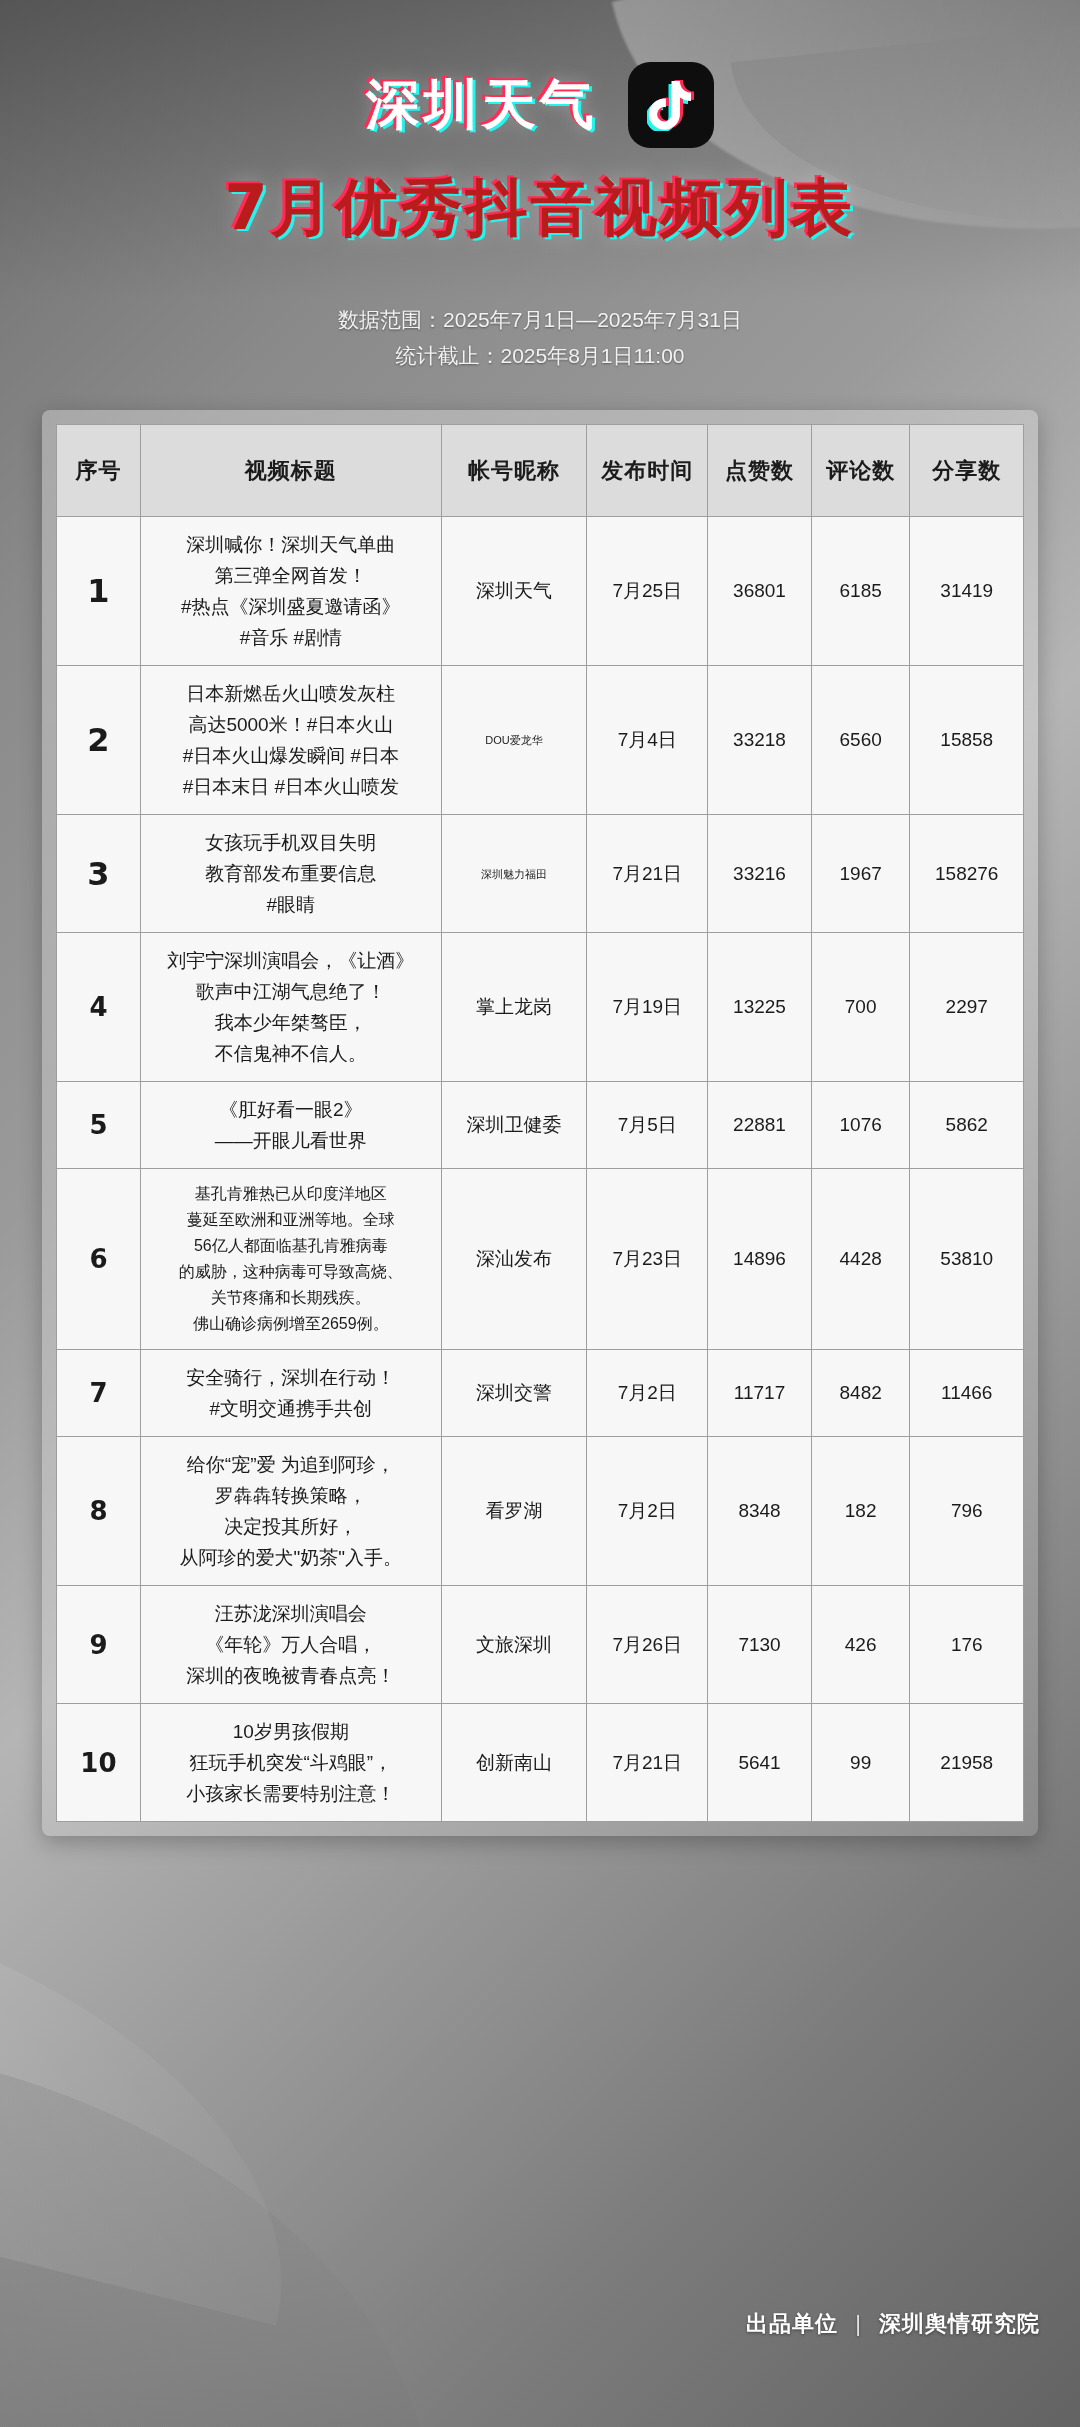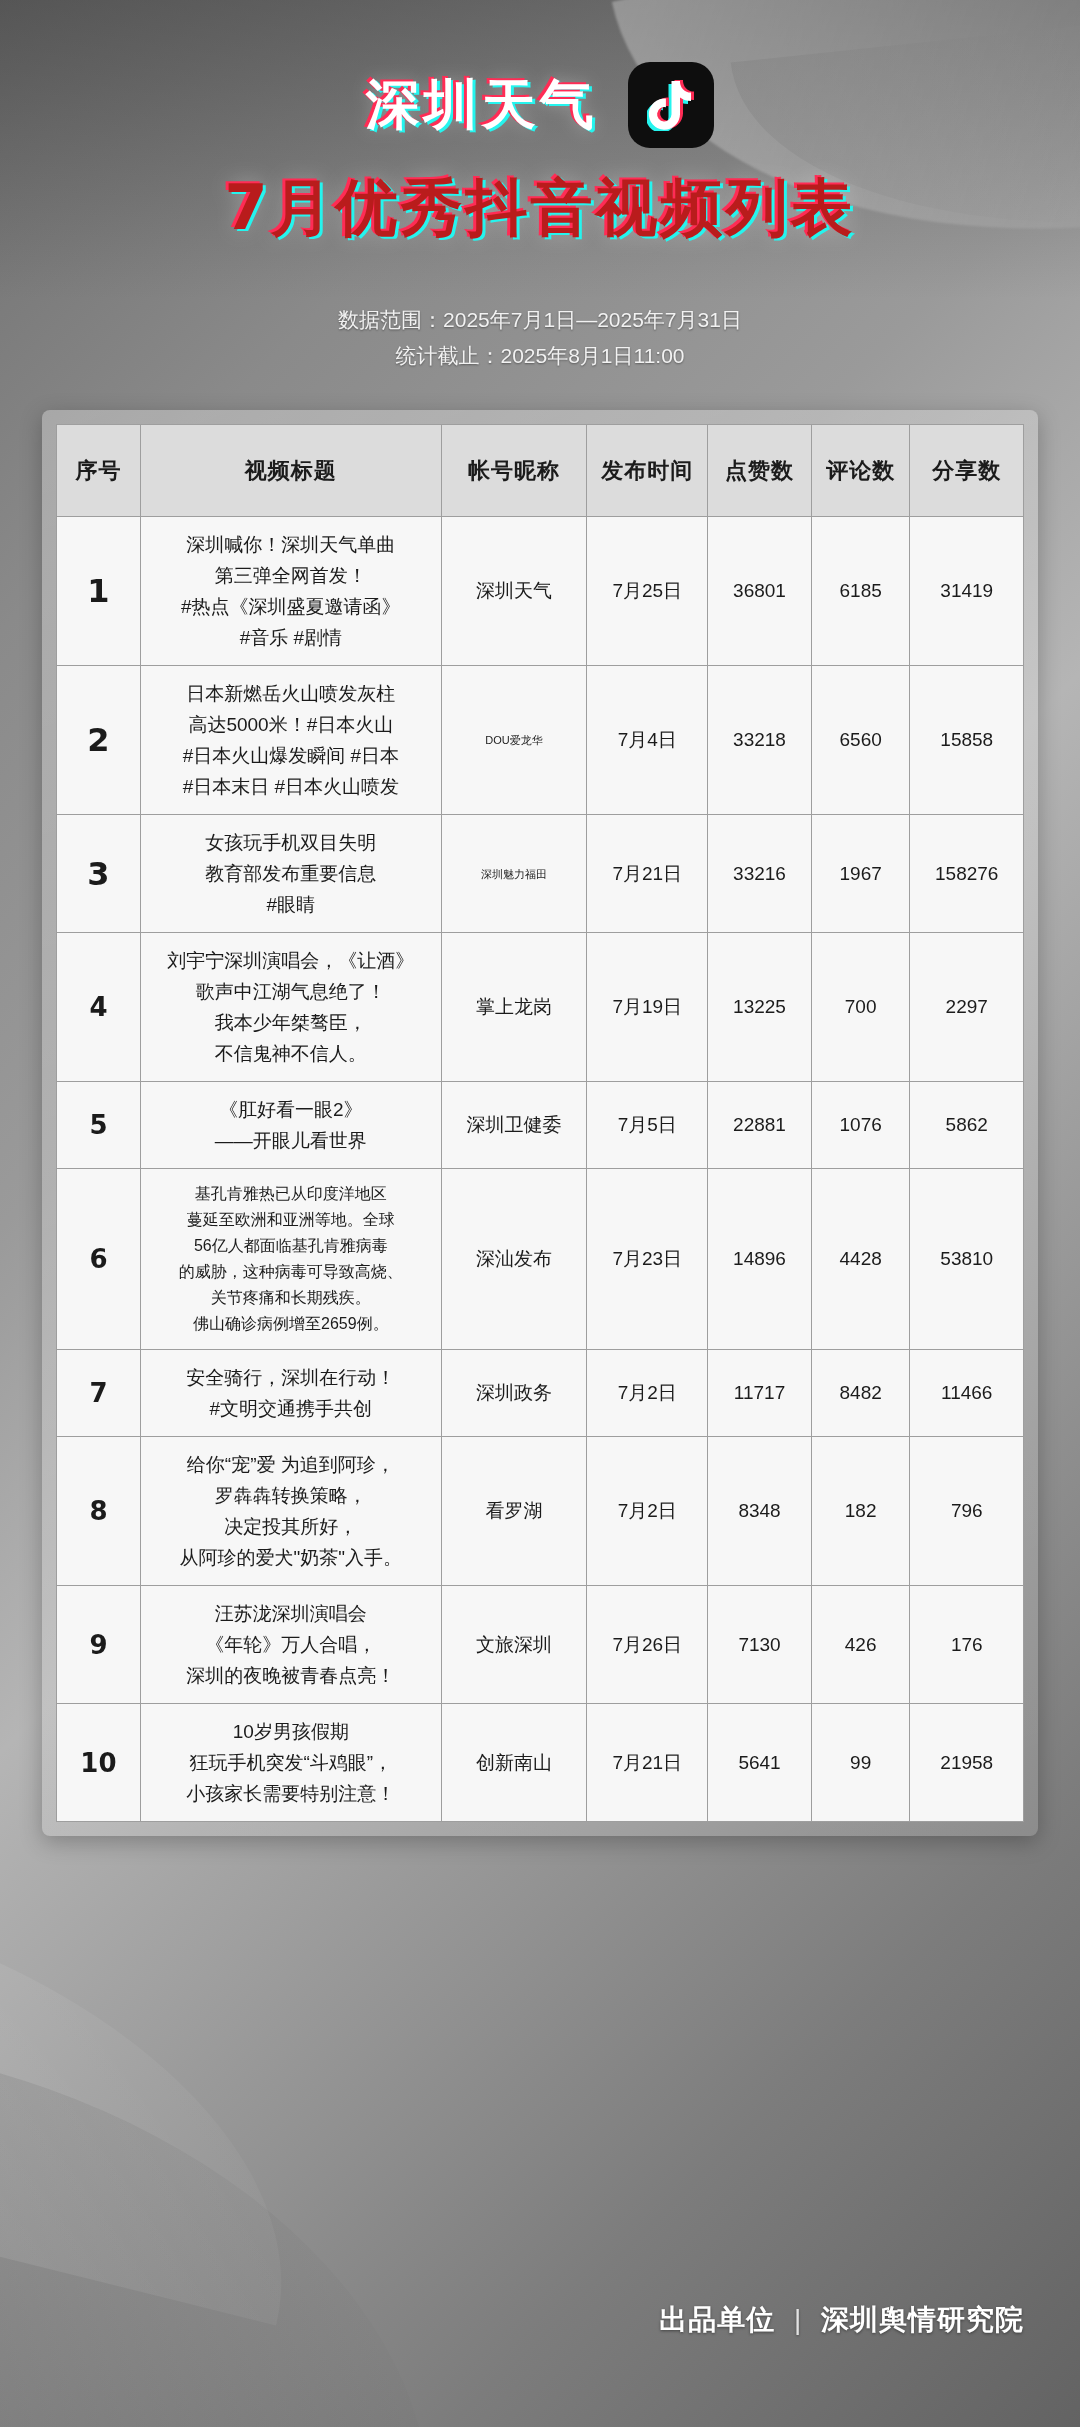--- a/index.html
+++ b/index.html
@@ -150,24 +150,24 @@
   col.c-title { width: 244px; }
   col.c-nick { width: 118px; }
   col.c-date { width: 98px; }
   col.c-like { width: 84px; }
   col.c-cmt { width: 80px; }
   col.c-shr { width: 92px; }
 
   
   .footer {
     position: absolute;
-    right: 56px;
+    right: 40px;
     bottom: 88px;
     color: #ffffff;
-    font-size: 28px;
+    font-size: 22px;
     font-weight: bold;
     letter-spacing: 1px;
     text-shadow: 0 1px 3px rgba(0,0,0,.45);
     text-align: center;
   }
   .footer .divider { margin: 0 10px; opacity: .8; font-weight: normal; }
 </style>
 </head>
 <body>
 
@@ -268,21 +268,21 @@
           <td class="title small">基孔肯雅热已从印度洋地区<br>蔓延至欧洲和亚洲等地。全球<br>56亿人都面临基孔肯雅病毒<br>的威胁，这种病毒可导致高烧、<br>关节疼痛和长期残疾。<br>佛山确诊病例增至2659例。</td>
           <td class="nick">深汕发布</td>
           <td class="date">7月23日</td>
           <td class="likes">14896</td>
           <td class="comments">4428</td>
           <td class="shares">53810</td>
         </tr>
         <tr>
           <td class="rank">7</td>
           <td class="title">安全骑行，深圳在行动！<br>#文明交通携手共创</td>
-          <td class="nick">深圳政务</td>
+          <td class="nick">深圳交警</td>
           <td class="date">7月2日</td>
           <td class="likes">11717</td>
           <td class="comments">8482</td>
           <td class="shares">11466</td>
         </tr>
         <tr>
           <td class="rank">8</td>
           <td class="title">给你“宠”爱 为追到阿珍，<br>罗犇犇转换策略，<br>决定投其所好，<br>从阿珍的爱犬"奶茶"入手。</td>
           <td class="nick">看罗湖</td>
           <td class="date">7月2日</td>

